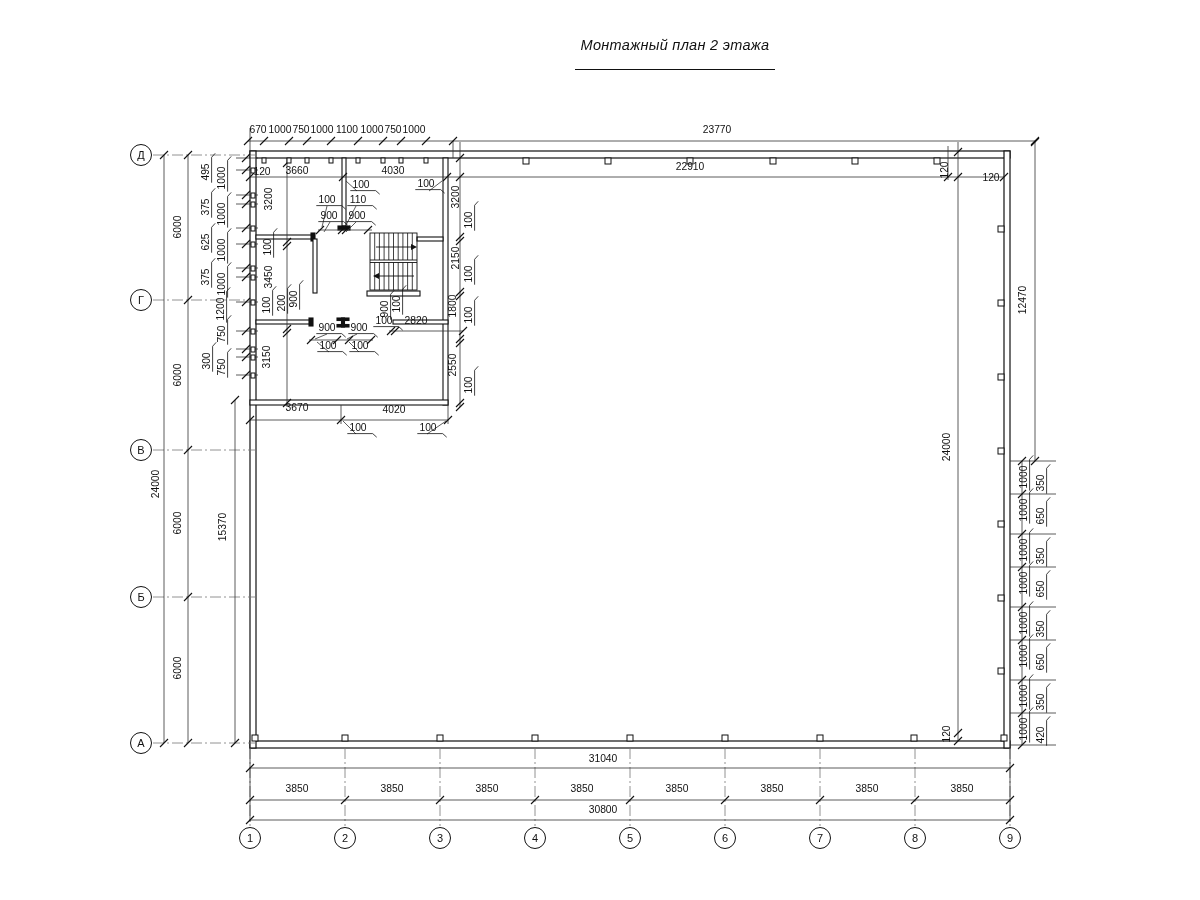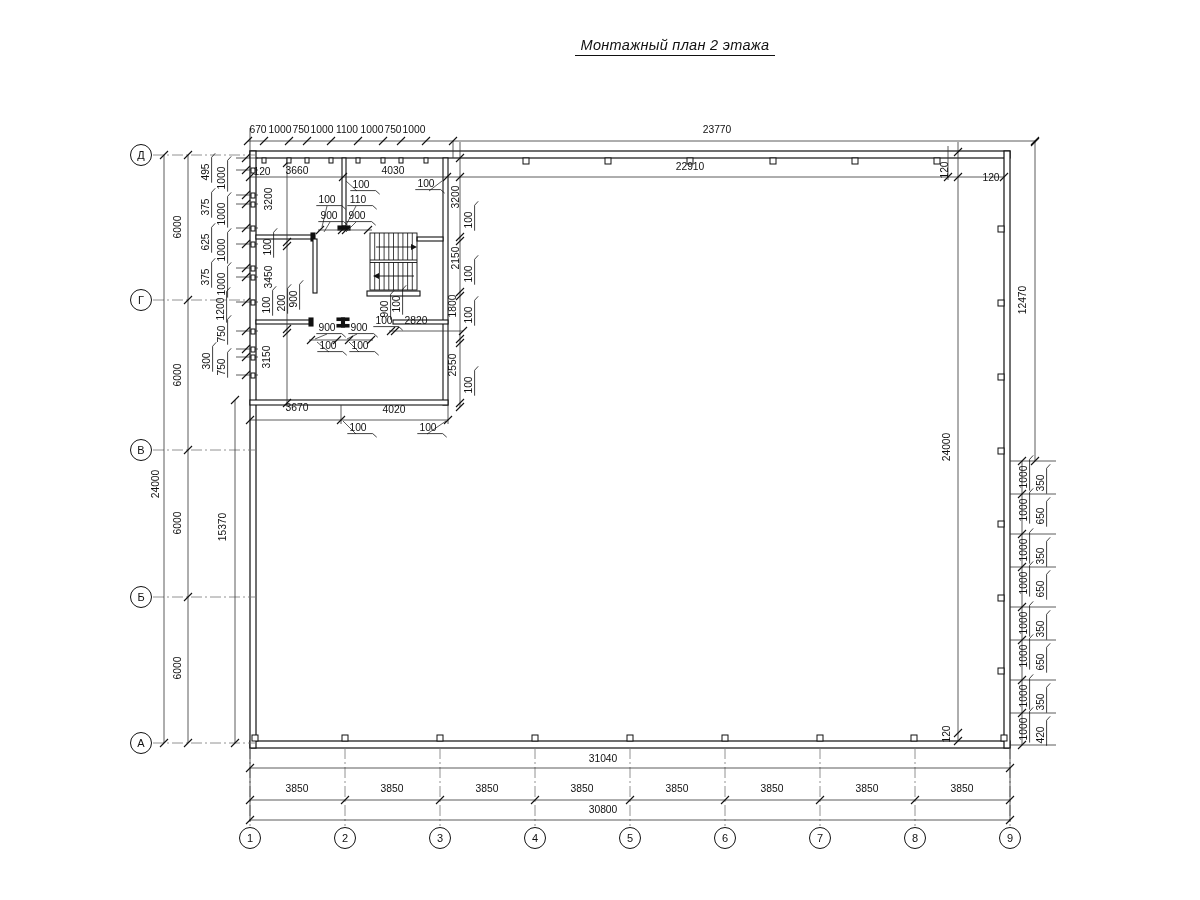--- a/index.html
+++ b/index.html
@@ -1,19 +1,19 @@
 <!DOCTYPE html>
 <html><head>
 <meta charset="utf-8">
 <style>
   html,body{margin:0;padding:0;background:#ffffff;}
   body{width:1200px;height:900px;position:relative;font-family:"Liberation Sans",sans-serif;}
   .title-wrap{position:absolute;top:36px;left:150px;width:1050px;text-align:center;}
   .title-wrap span{display:inline-block;font-style:italic;font-size:14.5px;color:#111;
-     border-bottom:1.4px solid #111;padding:0 6px 2px 6px;letter-spacing:.3px;}
+     border-bottom:1.4px solid #111;padding:0 6px 16px 6px;letter-spacing:.3px;}
   svg{position:absolute;top:0;left:0;}
   text{fill:#111;}
 </style>
 </head>
 <body>
 
 <div class="title-wrap">
   <span>Монтажный план 2 этажа</span>
 </div>
 

